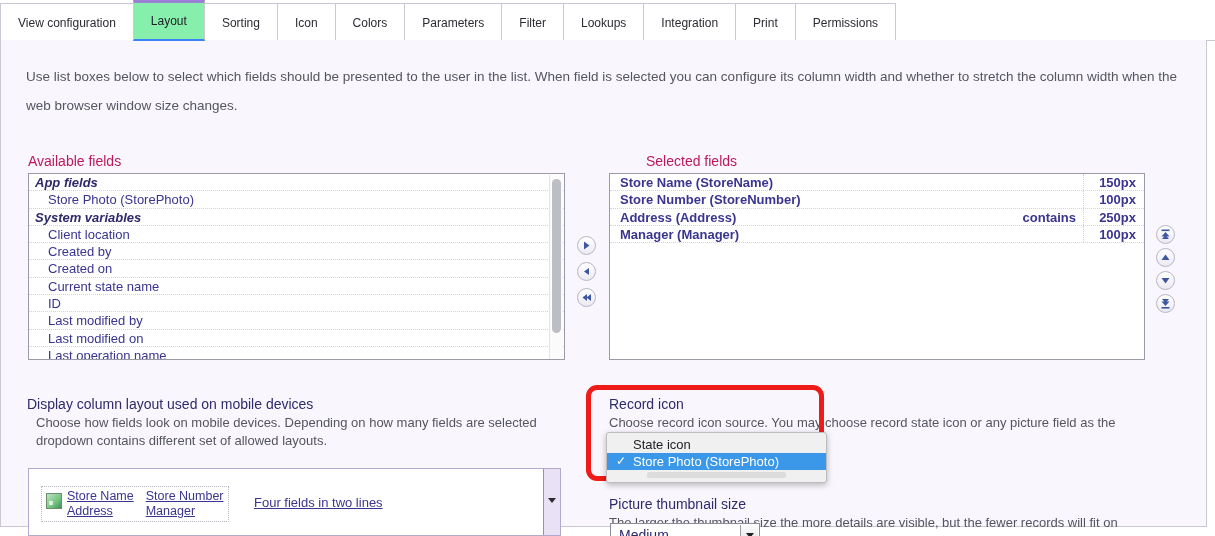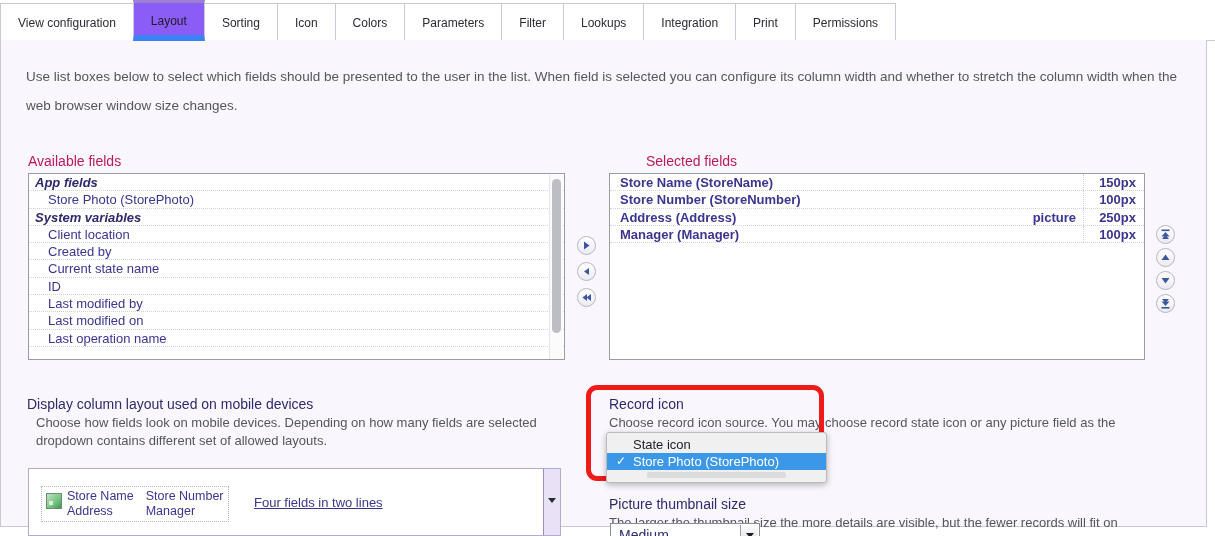--- a/index.html
+++ b/index.html
@@ -41,23 +41,23 @@
     color: #2b2b33;
     background: #ffffff;
     border: 1px solid #c9c9d4;
     border-bottom: 1px solid #c9c9d4;
     margin-right: -1px;
     box-sizing: border-box;
     white-space: nowrap;
     cursor: default;
   }
   .tab.active {
-    background: #8b5cf6;
+    background: #86efac;
     border-top: 3px solid #9b7fd4;
-    border-bottom: 6px solid #3b82f6;
+    border-bottom: 2px solid #3b82f6;
     height: 41px;
     line-height: 37px;
     z-index: 5;
     color: #1d1d24;
   }
   .tabbar-filler {
     flex: 1;
     height: 1px;
     border-bottom: 1px solid #c9c9d4;
     align-self: flex-end;
@@ -287,20 +287,21 @@
   .pgrid {
     display: grid;
     grid-template-columns: auto auto;
     column-gap: 12px;
     row-gap: 0px;
   }
   .pgrid span {
     font-size: 12.5px;
     line-height: 15px;
     color: #3a3590;
+    text-decoration: underline;
     white-space: nowrap;
   }
   #layout-name {
     position: absolute;
     left: 253px;
     top: 455px;
     font-size: 13px;
     color: #3a3590;
     text-decoration: underline;
     white-space: nowrap;
@@ -426,20 +427,21 @@
 
     <div class="intro">Use list boxes below to select which fields should be presented to the user in the list. When field is selected you can configure its column width and whether to stretch the column width when the web browser window size changes.</div>
 
     <div class="list-label" id="available-label">Available fields</div>
     <div class="listbox" id="available-box">
       <div class="lrow group">App fields</div>
       <div class="lrow">Store Photo (StorePhoto)</div>
       <div class="lrow group">System variables</div>
       <div class="lrow">Client location</div>
       <div class="lrow">Created by</div>
+      <div class="lrow">Created on</div>
       <div class="lrow">Current state name</div>
       <div class="lrow">ID</div>
       <div class="lrow">Last modified by</div>
       <div class="lrow">Last modified on</div>
       <div class="lrow">Last operation name</div>
       <div class="scrolltrack">
         <div class="scrollthumb"></div>
       </div>
     </div>
 
@@ -469,21 +471,21 @@
         <span class="sstretch"></span>
         <span class="swidth">150px</span>
       </div>
       <div class="srow">
         <span class="sname">Store Number (StoreNumber)</span>
         <span class="sstretch"></span>
         <span class="swidth">100px</span>
       </div>
       <div class="srow">
         <span class="sname">Address (Address)</span>
-        <span class="sstretch">picture</span>
+        <span class="sstretch">contains</span>
         <span class="swidth">250px</span>
       </div>
       <div class="srow">
         <span class="sname">Manager (Manager)</span>
         <span class="sstretch"></span>
         <span class="swidth">100px</span>
       </div>
     </div>
 
     <div class="reorder">

